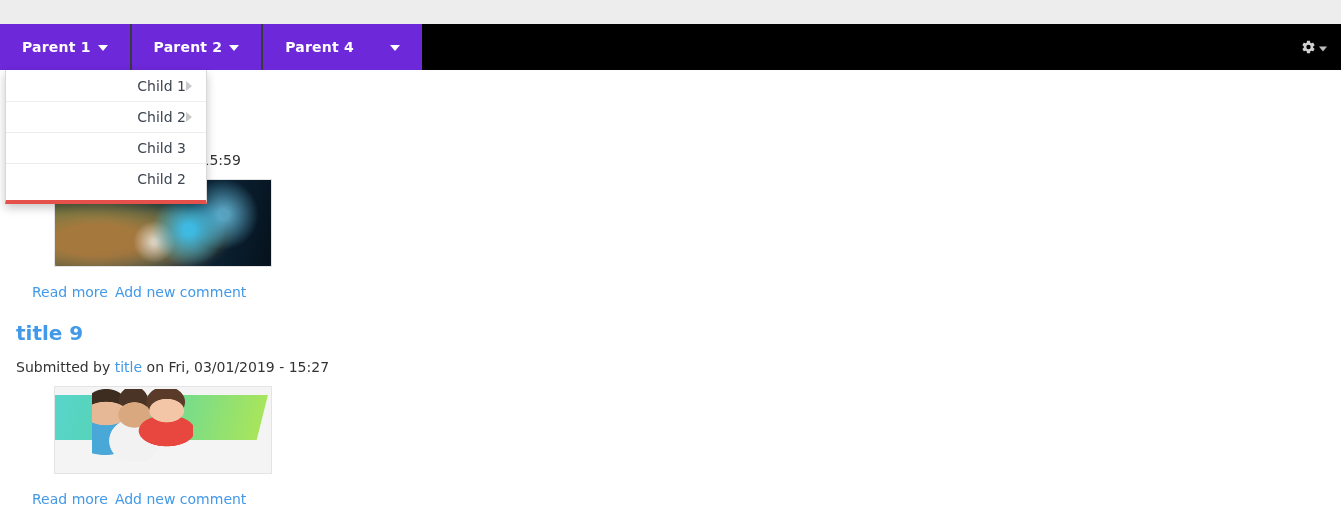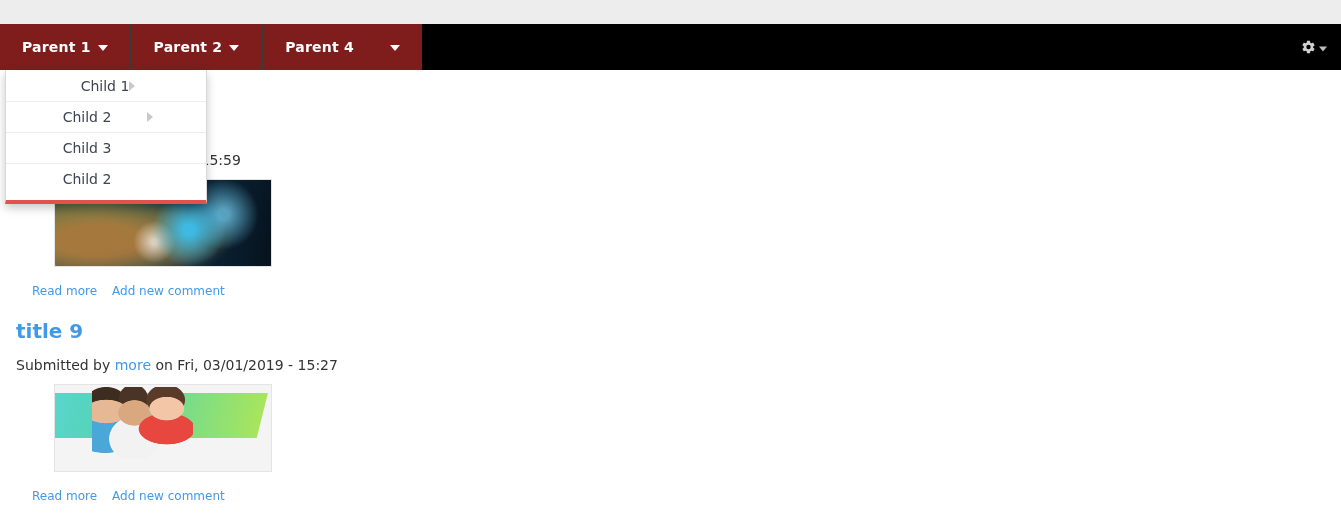--- a/index.html
+++ b/index.html
@@ -66,21 +66,21 @@
   .main-nav {
     position: absolute;
     left: 0;
     top: 24px;
     height: 46px;
     display: flex;
     align-items: stretch;
     z-index: 30;
   }
   .nav-item {
-    background: #7f1d1d;
+    background: #6d28d9;
     color: #ffffff;
     font-weight: bold;
     font-size: 14px;
     display: flex;
     align-items: center;
     justify-content: center;
     gap: 7px;
     padding: 10px 22px;
     border-right: 2px solid #3a3a3a;
     cursor: pointer;
@@ -112,31 +112,30 @@
     border-top: none;
     border-bottom: 4px solid #e5504a;
     box-shadow: 0 4px 9px rgba(0,0,0,0.22);
     z-index: 40;
     padding-bottom: 6px;
   }
   .dropdown-item {
     position: relative;
     display: flex;
     align-items: center;
-    justify-content: center;
+    justify-content: flex-end;
     height: 31px;
     padding: 0 14px 0 18px;
     font-size: 14px;
     color: #3d4552;
     cursor: pointer;
     box-sizing: border-box;
   }
   .dropdown-item + .dropdown-item {
     border-top: 1px solid #ededed;
-    gap: 36px;
   }
   .submenu-arrow {
     width: 0;
     height: 0;
     border-top: 5px solid transparent;
     border-bottom: 5px solid transparent;
     border-left: 6px solid #c9c9c9;
     display: block;
   }
   .submenu-arrow.hidden {
@@ -233,23 +232,23 @@
       radial-gradient(ellipse at 42% 72%, #f2f2f2 0 30%, rgba(0,0,0,0) 31%),
       radial-gradient(ellipse at 14% 34%, #e7b896 0 17%, rgba(0,0,0,0) 18%),
       radial-gradient(ellipse at 13% 68%, #4aa8d8 0 24%, rgba(0,0,0,0) 25%),
       radial-gradient(ellipse at 73% 18%, #5a3a28 0 18%, rgba(0,0,0,0) 19%),
       radial-gradient(ellipse at 41% 17%, #4a3425 0 17%, rgba(0,0,0,0) 18%),
       radial-gradient(ellipse at 14% 18%, #3d2c20 0 15%, rgba(0,0,0,0) 16%),
       transparent;
   }
   .links-row {
     margin-left: 16px;
-    font-size: 12px;
-    display: flex;
-    gap: 15px;
+    font-size: 14px;
+    display: flex;
+    gap: 7px;
   }
   .links-row a {
     color: #4299e8;
     text-decoration: none;
     cursor: pointer;
   }
 </style>
 </head>
 <body>
 
@@ -316,21 +315,21 @@
     <div class="links-row" style="margin-top:17px;">
       <a href="#">Read more</a>
       <a href="#">Add new comment</a>
     </div>
   </article>
 
   <article class="article" style="padding-top:19px;">
     <h2 class="article-title">title 9</h2>
     <div class="submitted" style="margin-top:10px;">
       <span>Submitted by</span>
-      <a href="#">more</a>
+      <a href="#">title</a>
       <span>on Fri,</span>
       <span>03/01/2019 - 15:27</span>
     </div>
     <div class="thumb-frame" style="margin-top:9px;">
       <div class="img-people">
         <div class="band"></div>
         <div class="folks"></div>
       </div>
     </div>
     <div class="links-row" style="margin-top:17px;">

